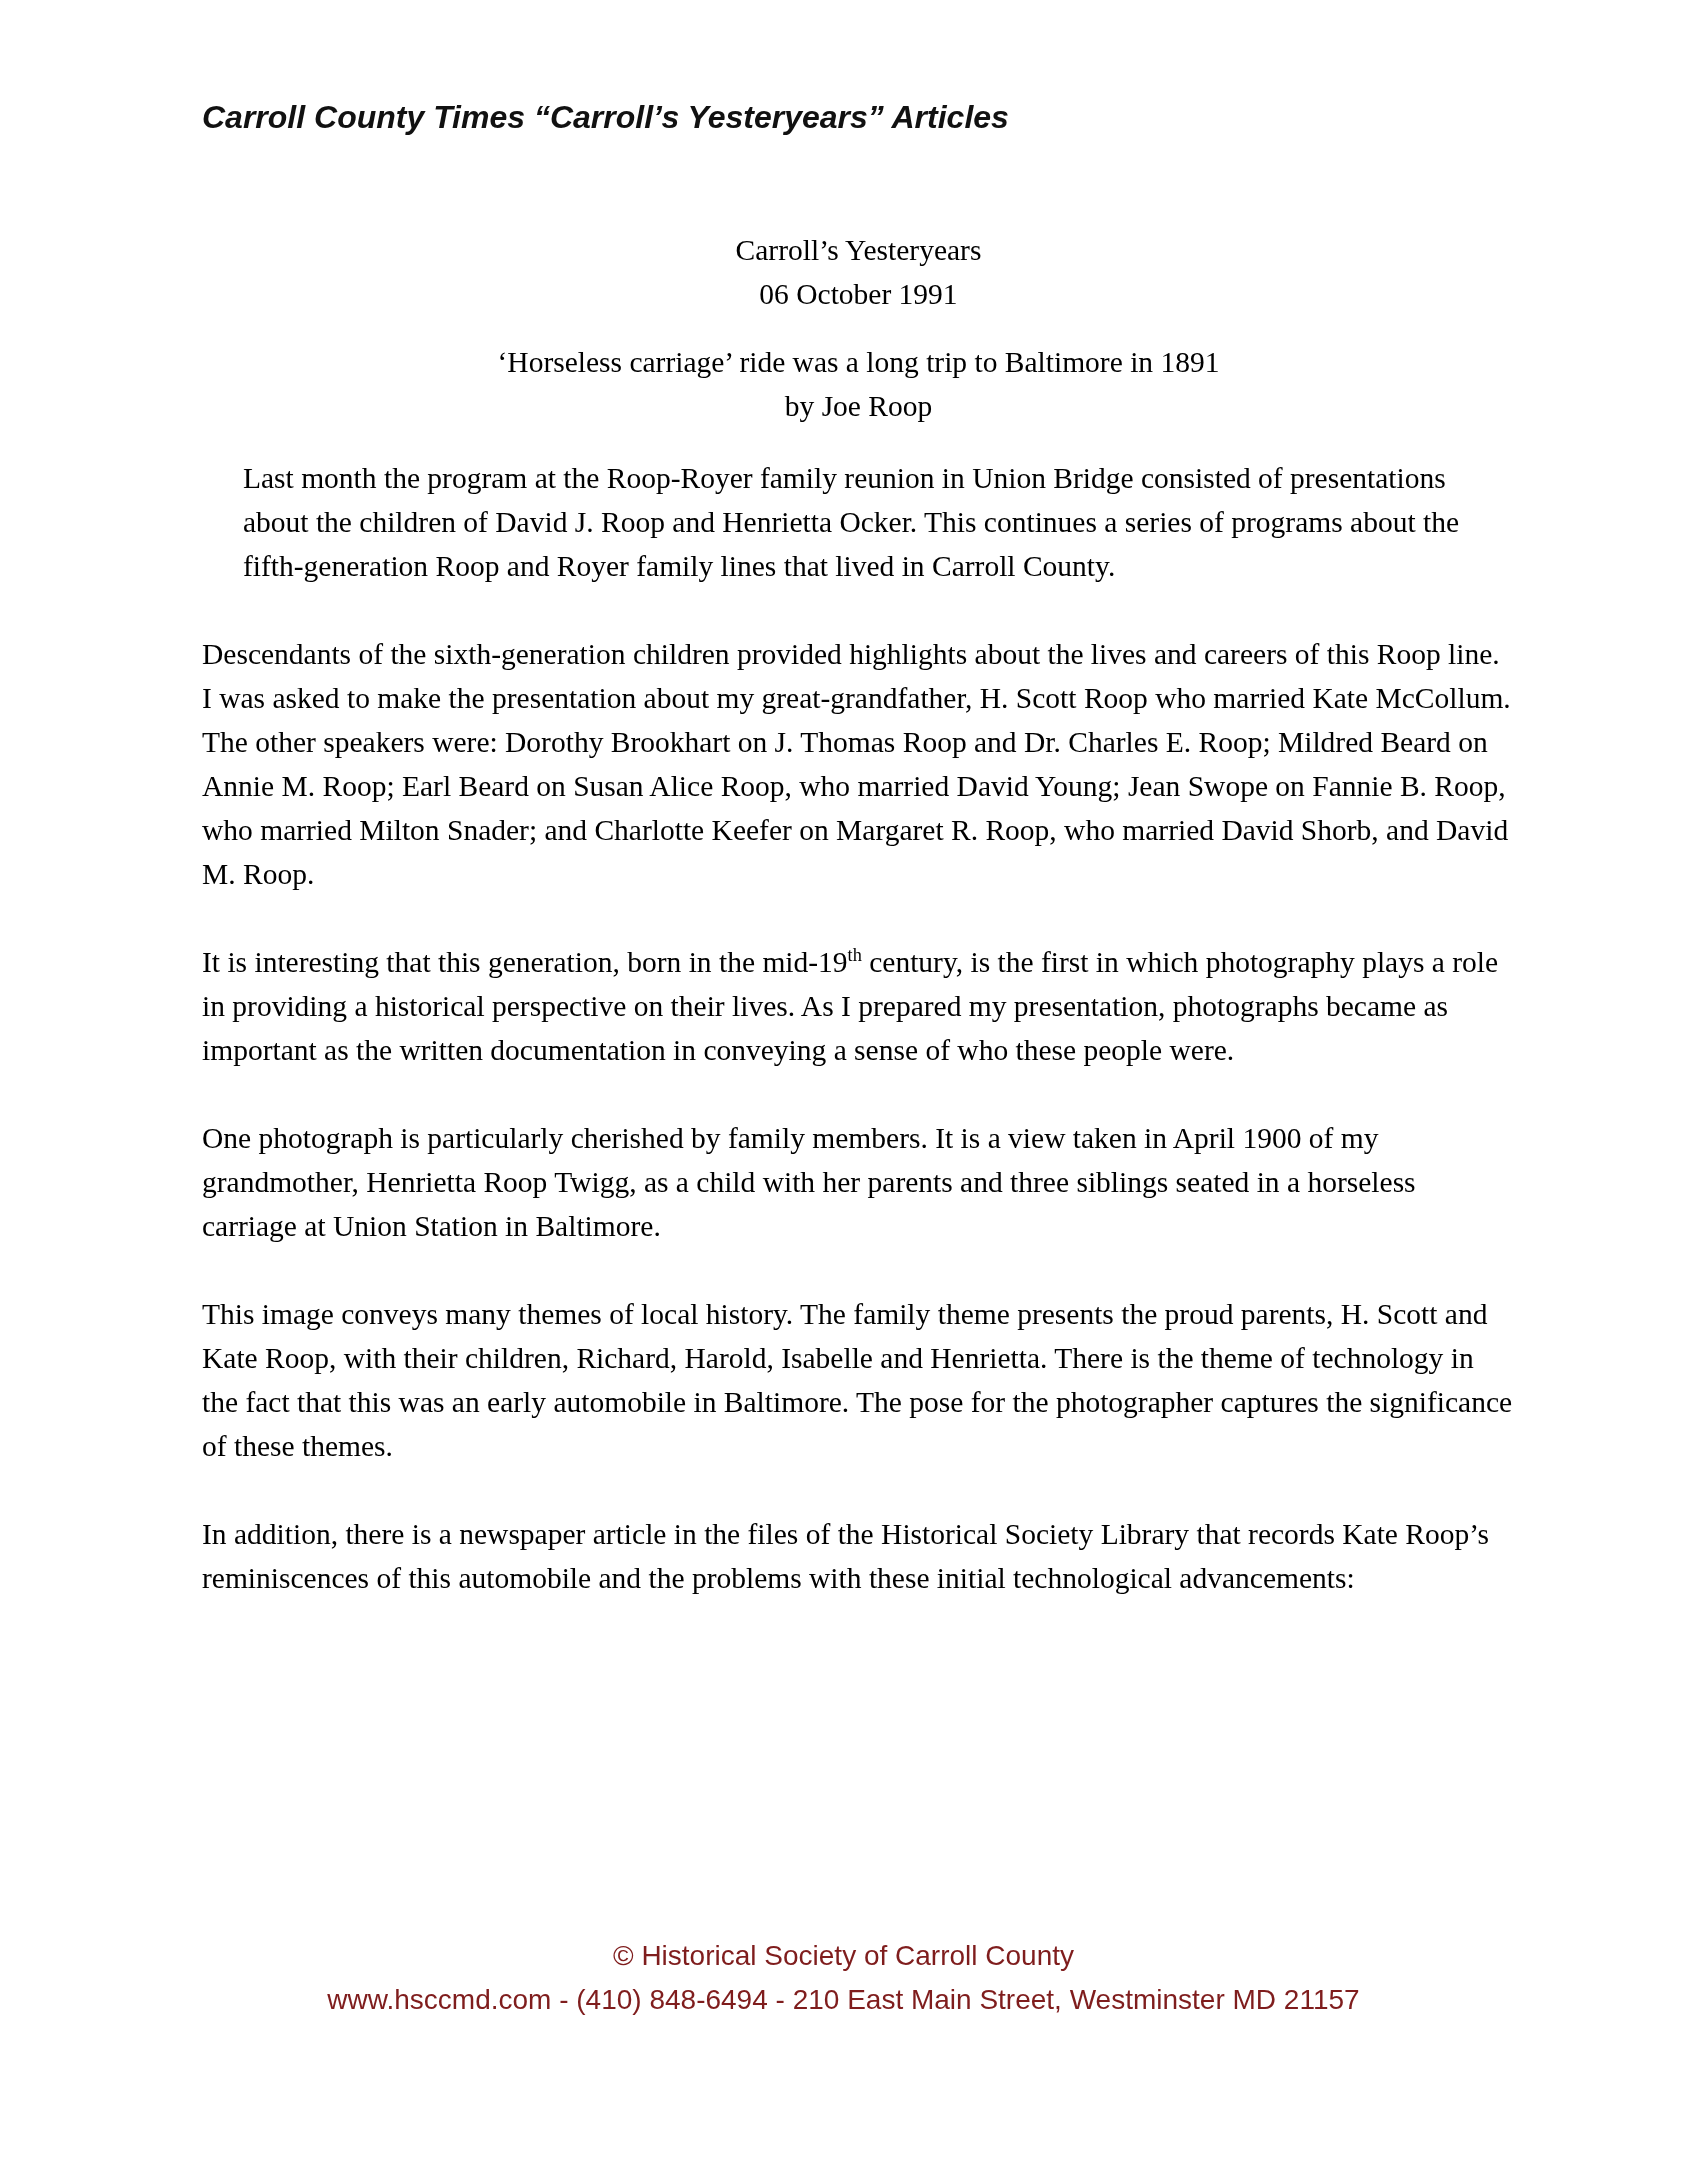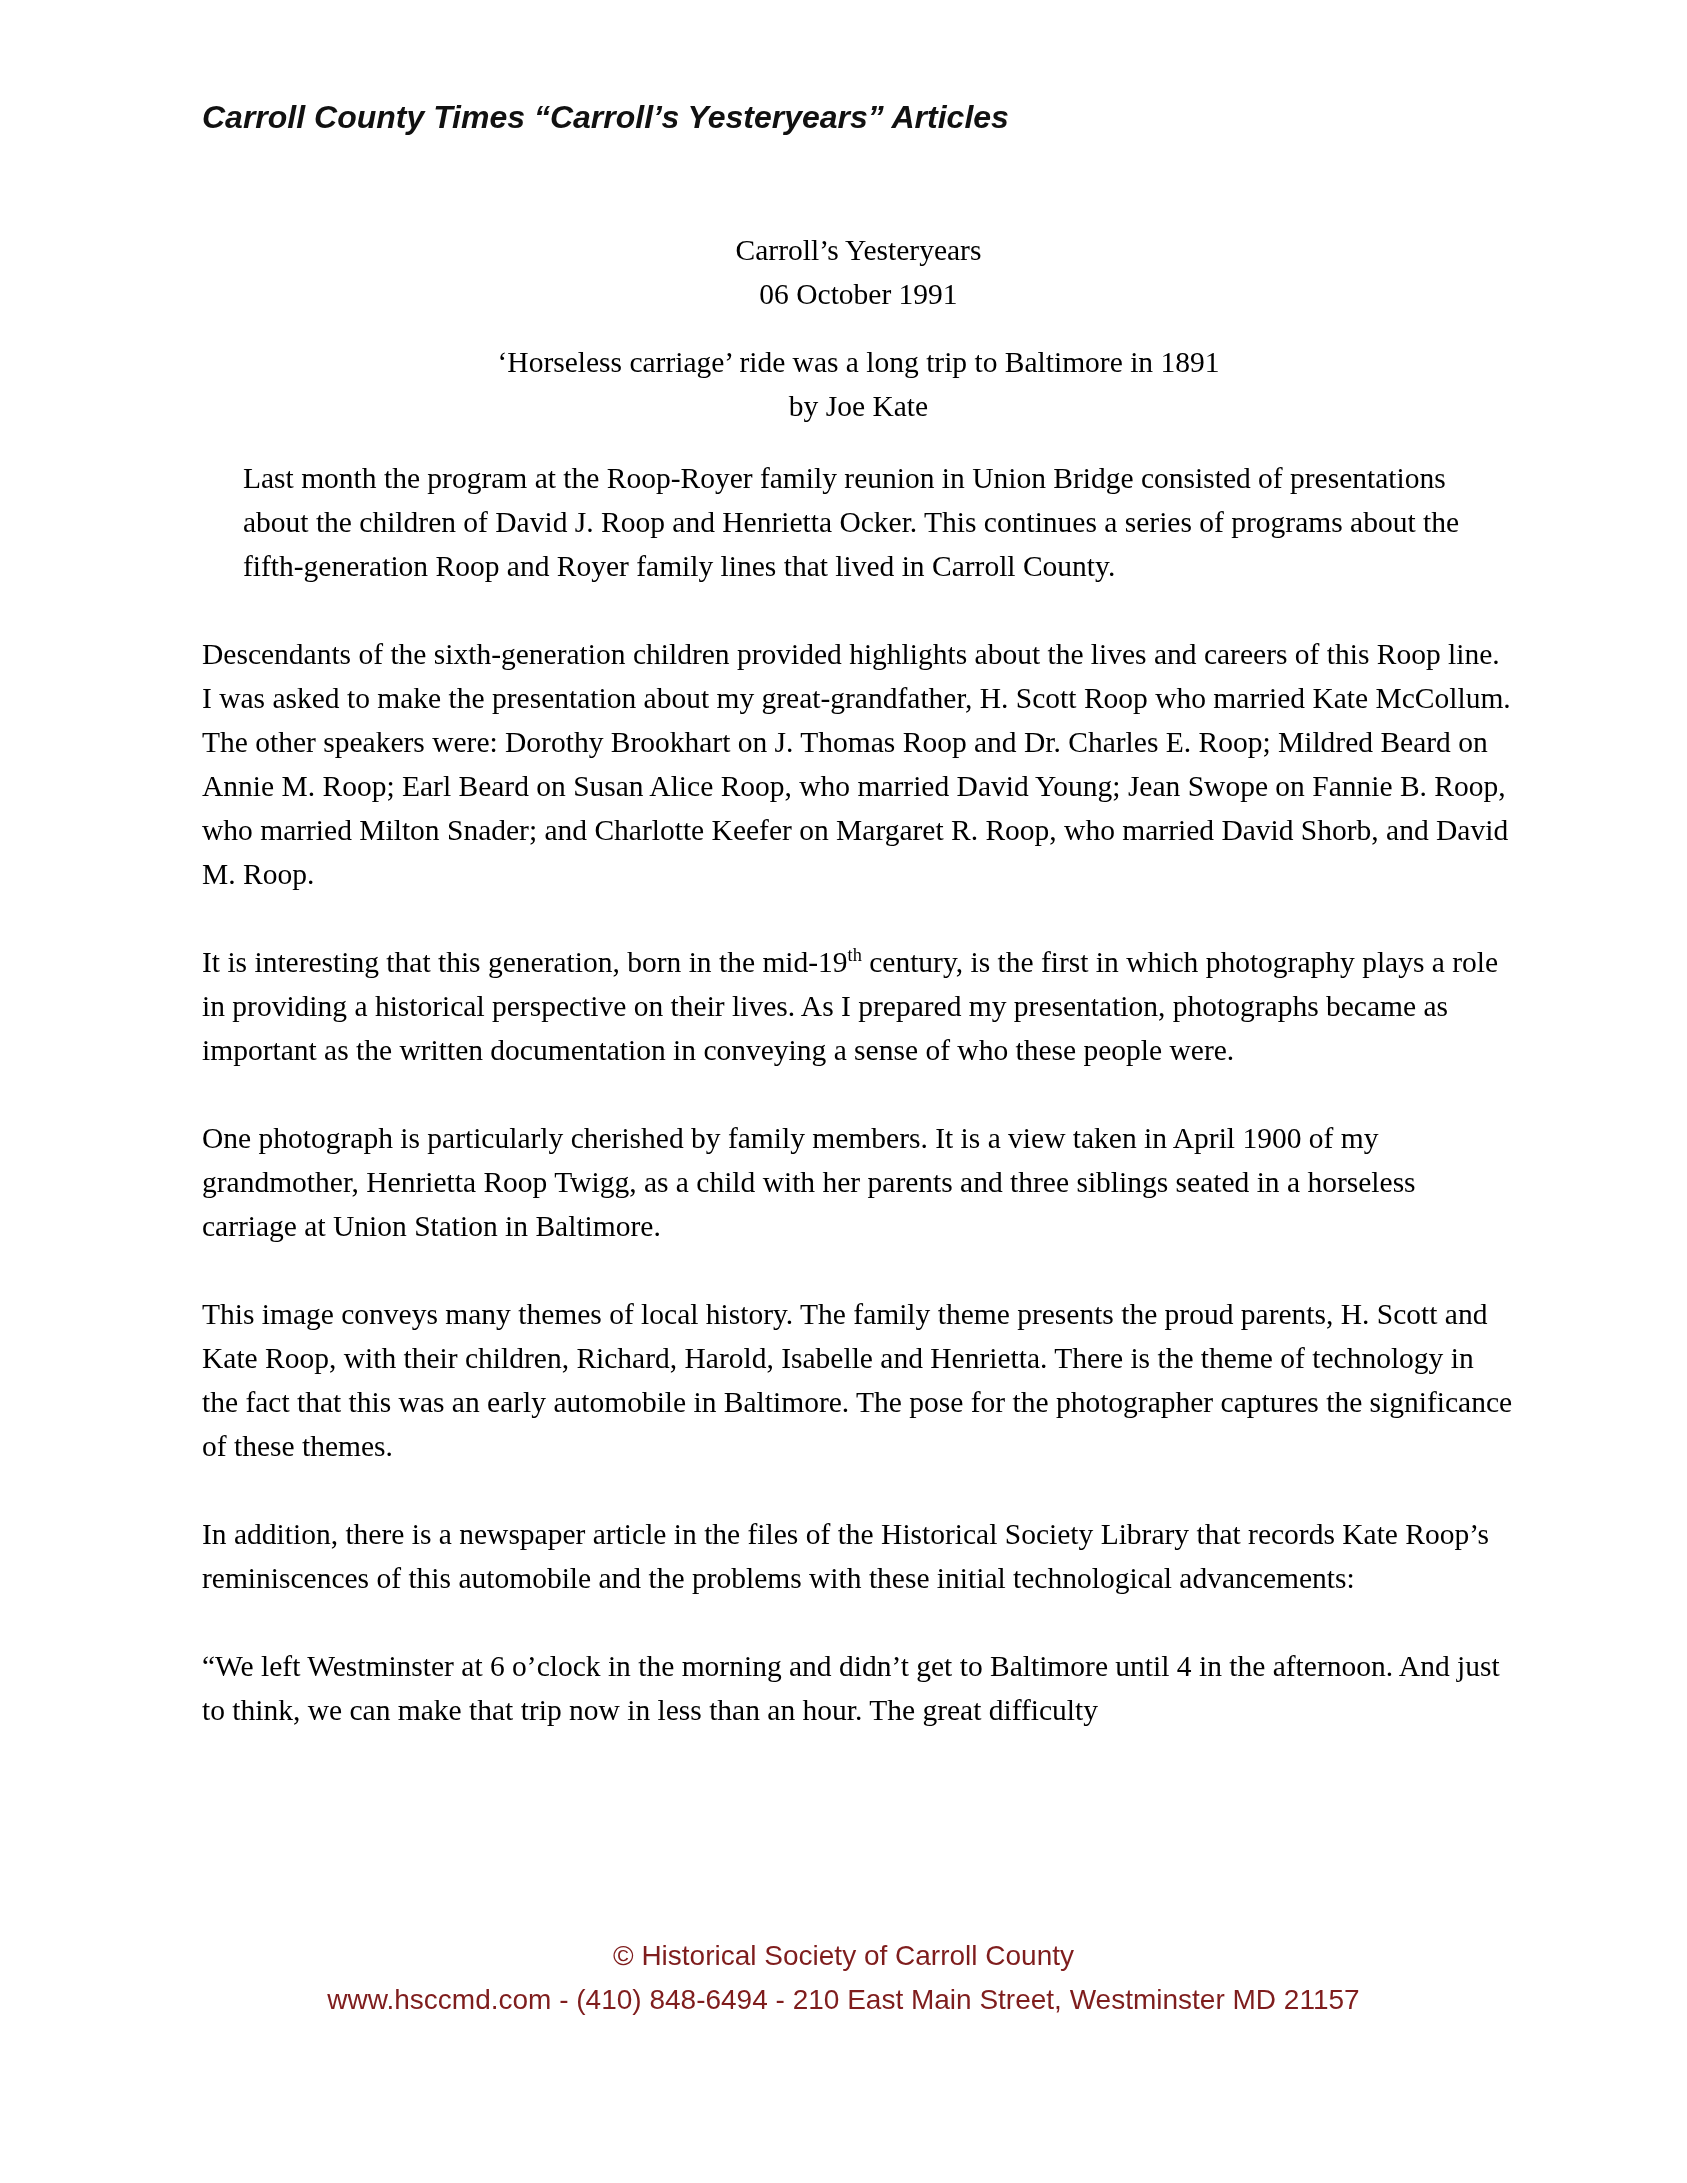--- a/index.html
+++ b/index.html
@@ -76,36 +76,35 @@
 
     <div class="article">
 
       <div class="meta-block">
         <span class="meta-line">Carroll’s Yesteryears</span>
         <span class="meta-line">06 October 1991</span>
       </div>
 
       <div class="title-block">
         <span class="meta-line">‘Horseless carriage’ ride was a long trip to Baltimore in 1891</span>
-        <span class="meta-line">by Joe Kate</span>
+        <span class="meta-line">by Joe Roop</span>
       </div>
 
       <p class="first-para">Last month the program at the Roop-Royer family reunion in Union Bridge consisted of presentations about the children of David J. Roop and Henrietta Ocker. This continues a series of programs about the fifth-generation Roop and Royer family lines that lived in Carroll County.</p>
 
       <p>Descendants of the sixth-generation children provided highlights about the lives and careers of this Roop line. I was asked to make the presentation about my great-grandfather, H. Scott Roop who married Kate McCollum. The other speakers were: Dorothy Brookhart on J. Thomas Roop and Dr. Charles E. Roop; Mildred Beard on Annie M. Roop; Earl Beard on Susan Alice Roop, who married David Young; Jean Swope on Fannie B. Roop, who married Milton Snader; and Charlotte Keefer on Margaret R. Roop, who married David Shorb, and David M. Roop.</p>
 
       <p><span>It is interesting that this generation, born in the mid-19</span><sup>th</sup><span> century, is the first in which photography plays a role in providing a historical perspective on their lives. As I prepared my presentation, photographs became as important as the written documentation in conveying a sense of who these people were.</span></p>
 
       <p>One photograph is particularly cherished by family members. It is a view taken in April 1900 of my grandmother, Henrietta Roop Twigg, as a child with her parents and three siblings seated in a horseless carriage at Union Station in Baltimore.</p>
 
       <p>This image conveys many themes of local history. The family theme presents the proud parents, H. Scott and Kate Roop, with their children, Richard, Harold, Isabelle and Henrietta. There is the theme of technology in the fact that this was an early automobile in Baltimore. The pose for the photographer captures the significance of these themes.</p>
 
       <p>In addition, there is a newspaper article in the files of the Historical Society Library that records Kate Roop’s reminiscences of this automobile and the problems with these initial technological advancements:</p>
 
-      <p>“We left Westminster at 6 o’clock in the morning and didn’t get to Baltimore until 4 in the afternoon. And just to think, we can make that trip now in less than an hour. The great difficulty</p>
 
     </div>
   </div>
 
   <div class="footer">
     <div>© Historical Society of Carroll County</div>
     <div>www.hsccmd.com - (410) 848-6494 - 210 East Main Street, Westminster MD 21157</div>
   </div>
 </div>
 

